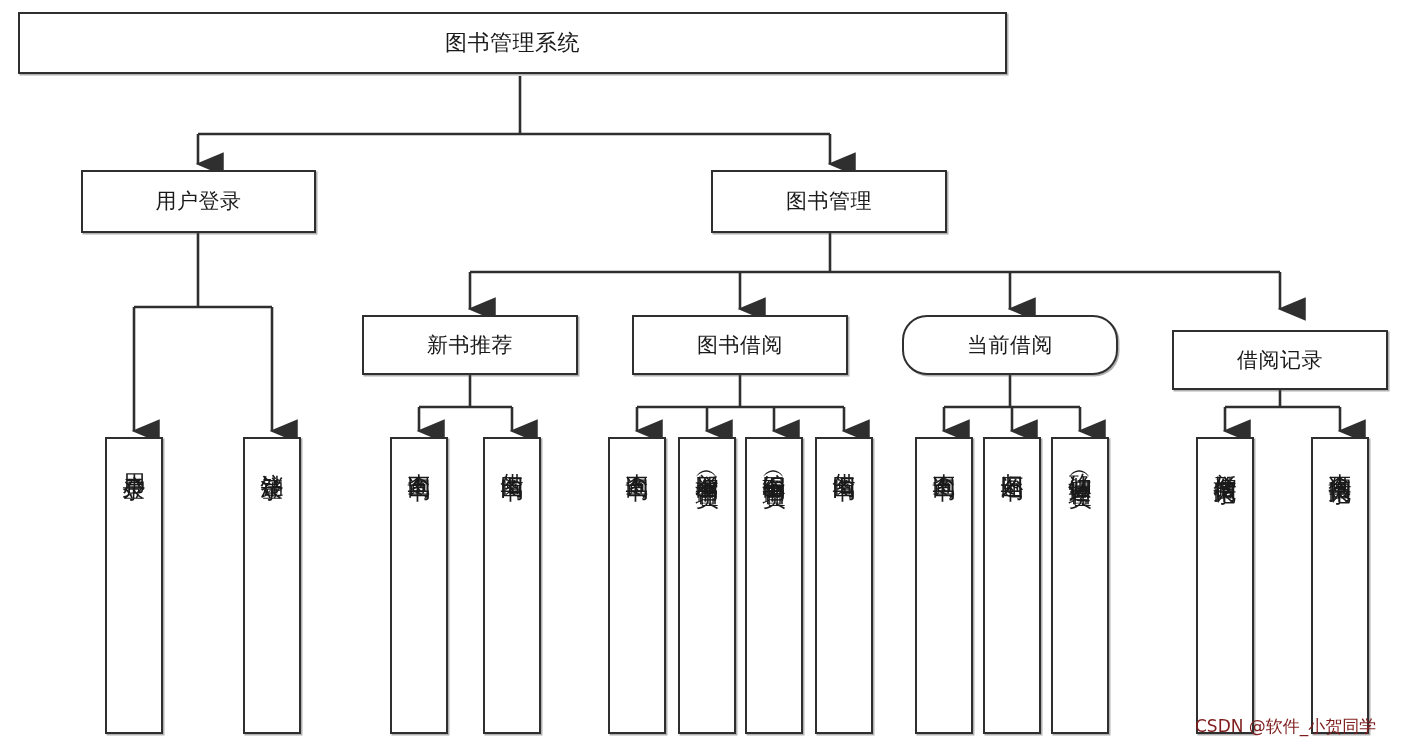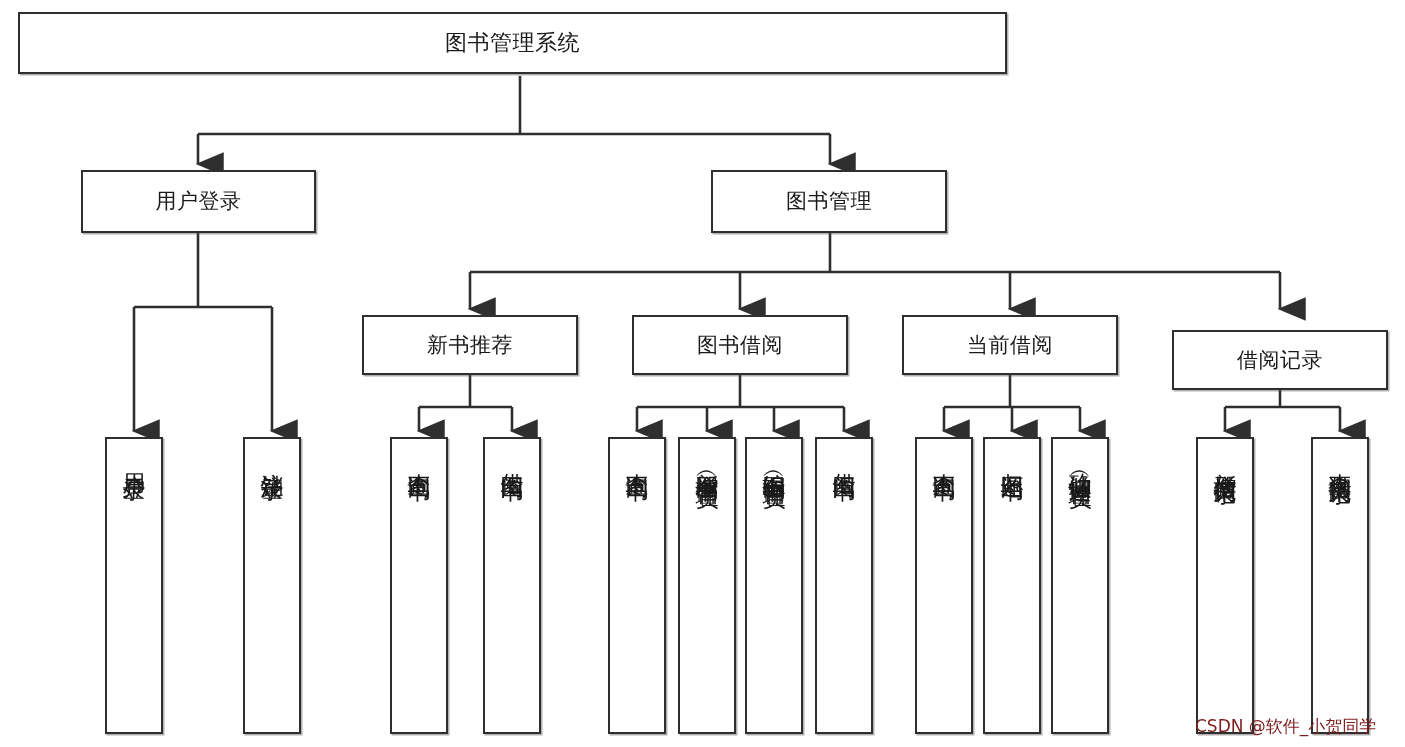--- a/index.html
+++ b/index.html
@@ -135,21 +135,21 @@
   <div class="node horiz" style="left:711px; top:170px; width:236px; height:63px;">
     <span class="label">图书管理</span>
   </div>
 
   <div class="node horiz" style="left:632px; top:315px; width:216px; height:60px;">
     <span class="label">图书借阅</span>
   </div>
   <div class="node horiz" style="left:362px; top:315px; width:216px; height:60px;">
     <span class="label">新书推荐</span>
   </div>
-  <div class="node horiz" style="left:902px; top:315px; width:216px; height:60px;">
+  <div class="node horiz" style="left:902px; top:315px; width:216px; height:60px;border-radius:25px;">
     <span class="label">当前借阅</span>
   </div>
   <div class="node horiz" style="left:1172px; top:315px; width:216px; height:60px;margin-top:15px;">
     <span class="label">借阅记录</span>
   </div>
 
   <div class="node vert" style="left:105px; top:437px; width:58px; height:297px;">
     <span class="label">用户登录</span>
   </div>
   <div class="node vert" style="left:243px; top:437px; width:58px; height:297px;">

